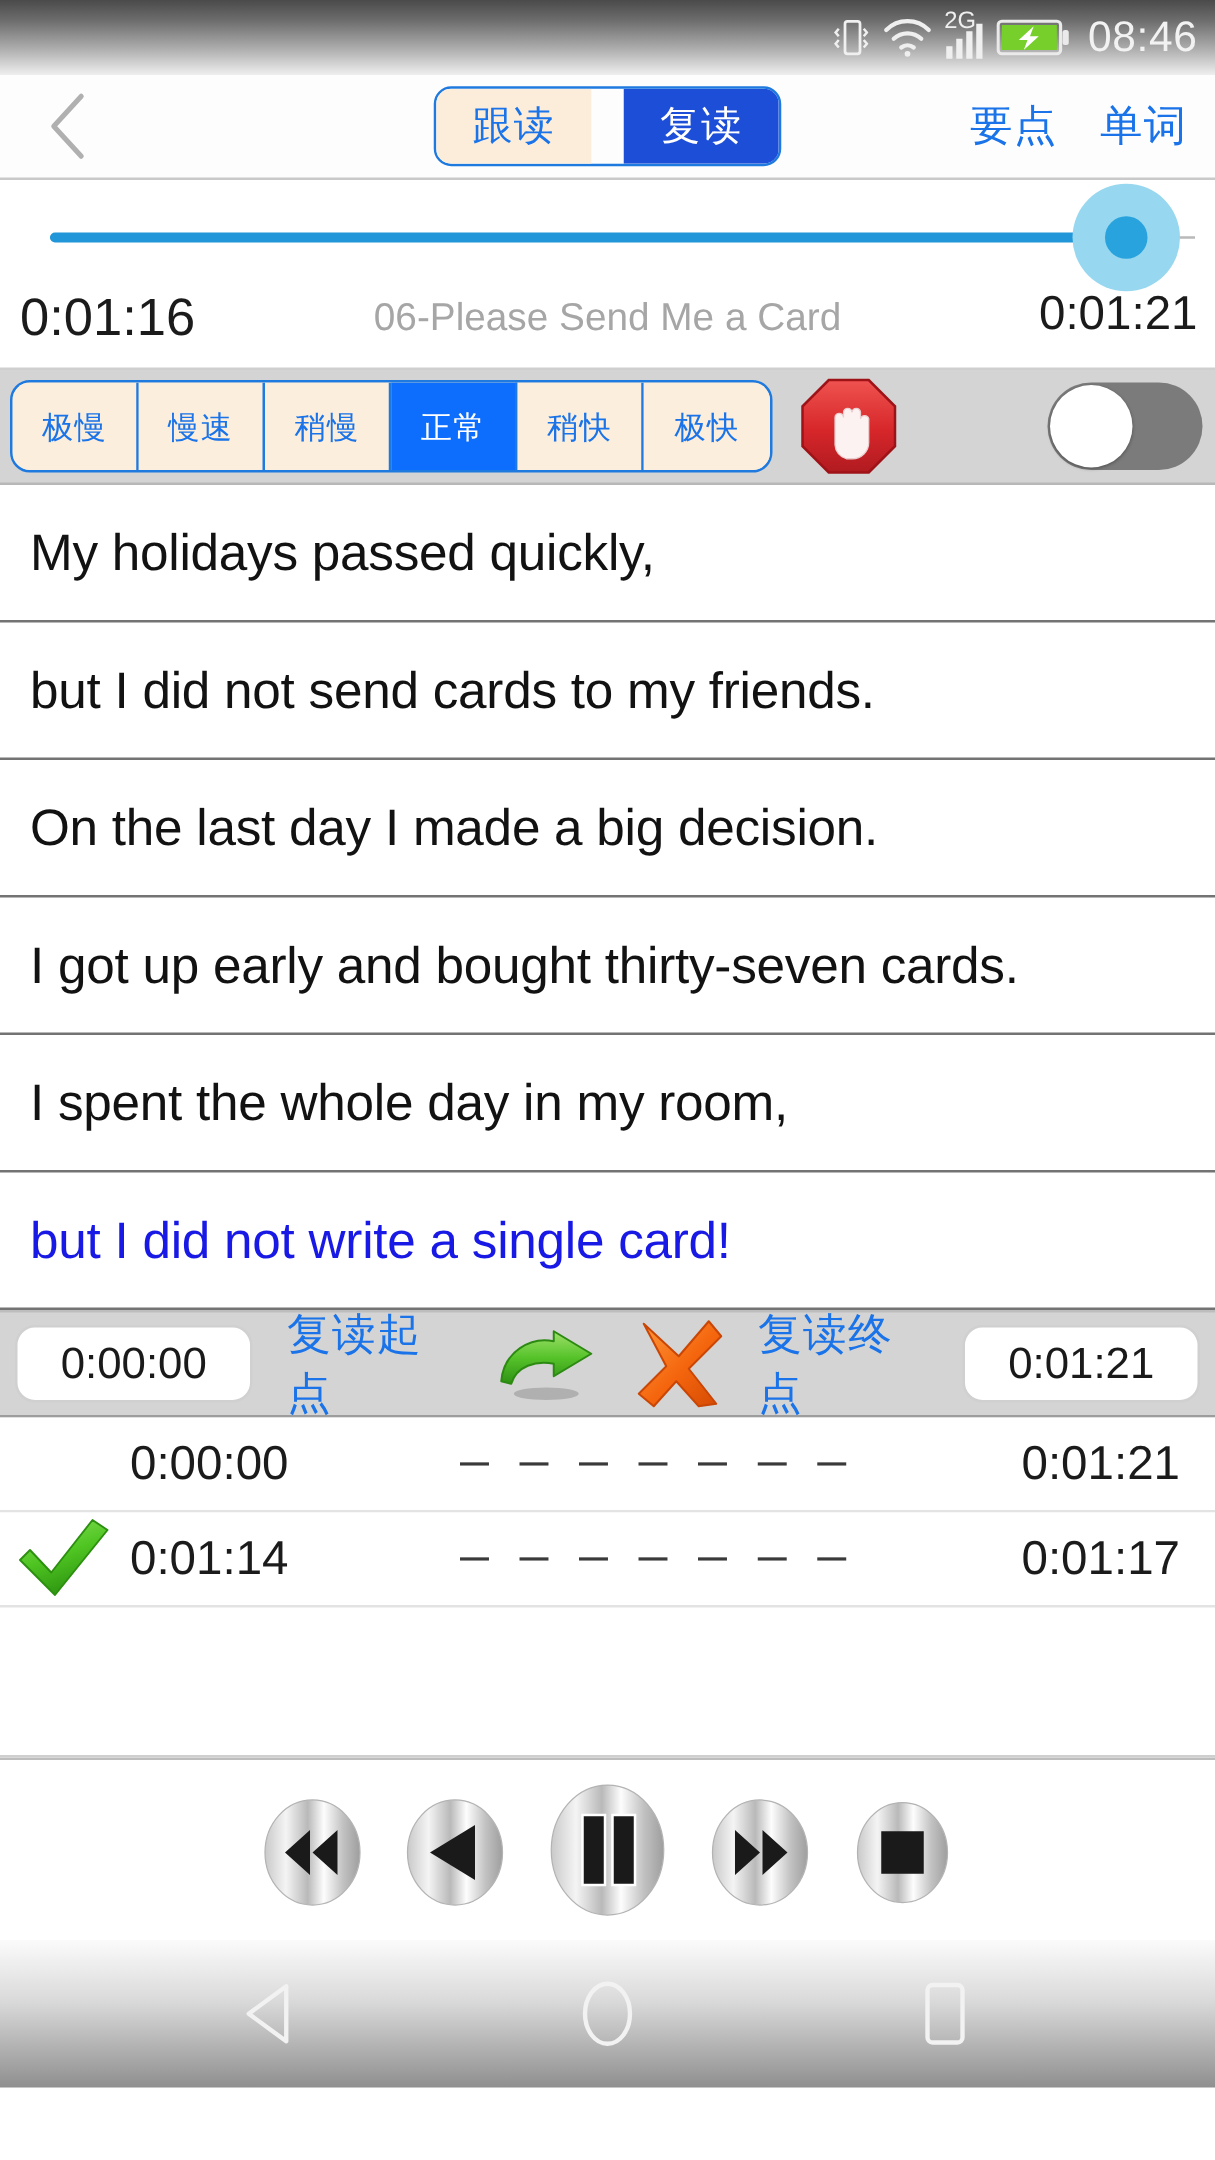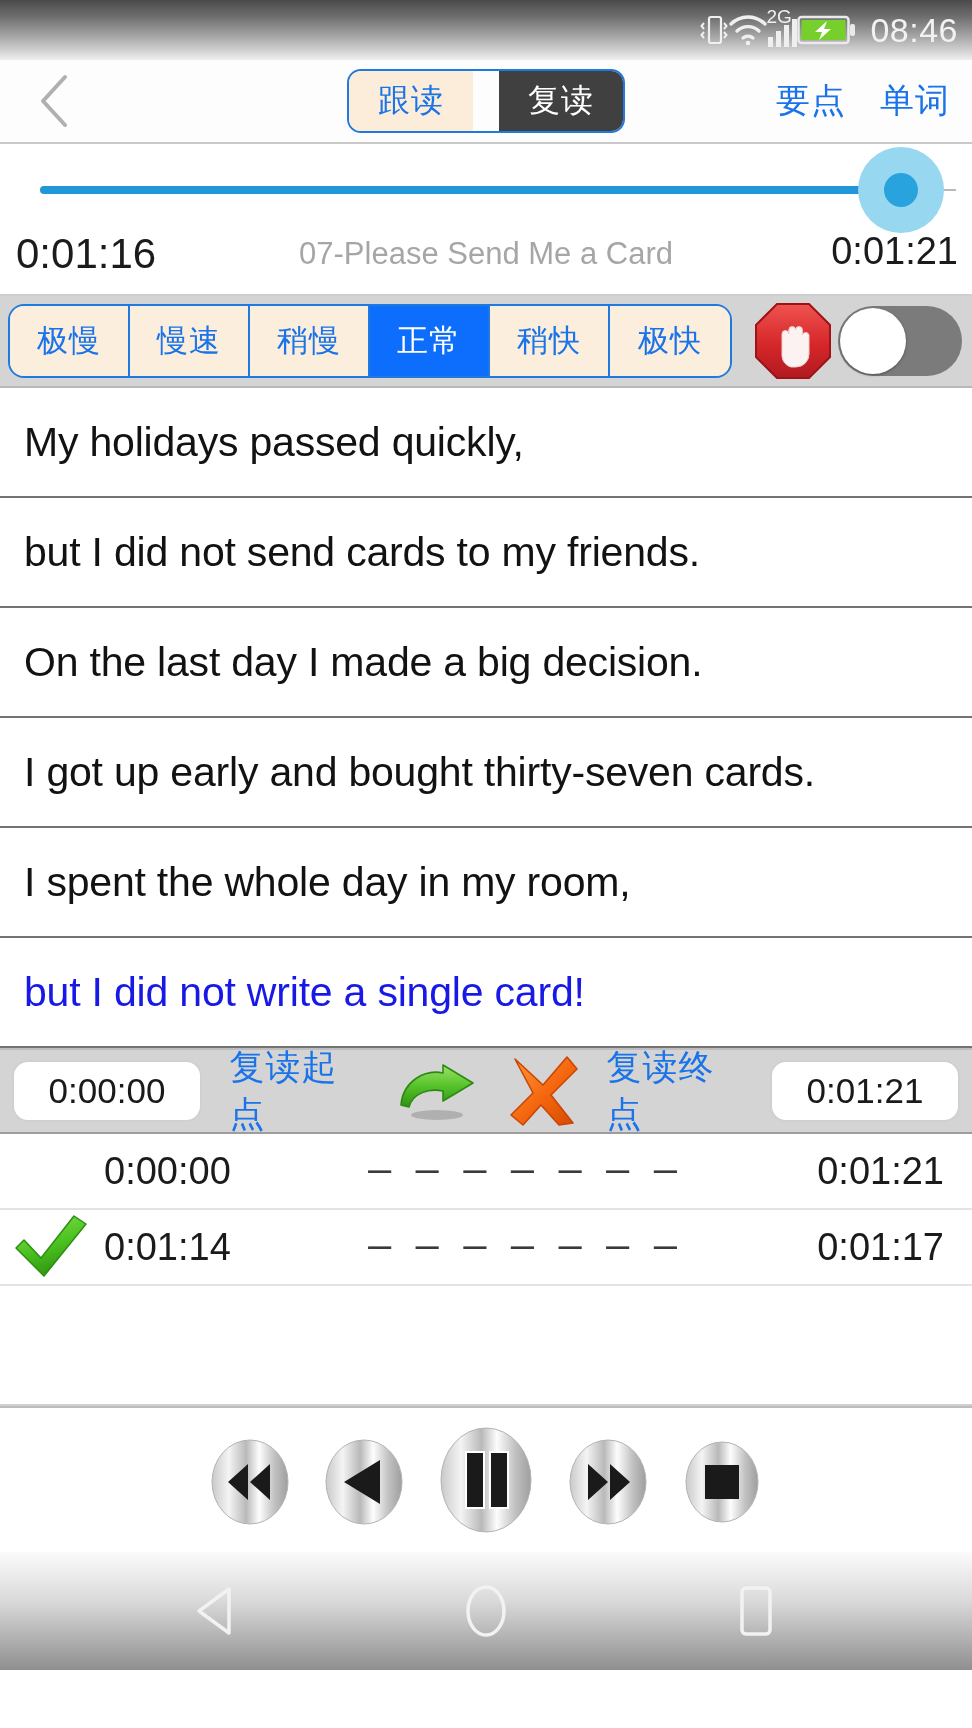--- a/index.html
+++ b/index.html
@@ -12,21 +12,21 @@
   #app { position: relative; width: 972px; height: 1728px; }
 
   
   .status-bar {
     height: 60px;
     background: linear-gradient(to bottom, #4a4a4a 0%, #6e6e6e 28%, #a8a8a8 62%, #d8d8d8 88%, #efefef 100%);
     display: flex; align-items: center; justify-content: flex-end;
     padding-right: 14px;
     position: relative;
   }
-  .status-icons { display: flex; align-items: center; }
+  .status-icons { display: flex; align-items: center; gap: 11px; }
   .si { display: block; }
   .status-time {
     color: #f2f2f2; font-size: 34px; letter-spacing: 0.5px;
     margin-left: 13px; font-weight: 400;
   }
 
   
   .header {
     height: 84px; background: #fdfdfd;
     display: flex; align-items: center;
@@ -37,21 +37,21 @@
   .seg-group {
     position: absolute; left: 50%; transform: translateX(-50%);
     display: flex; border: 2px solid #1f7ae0; border-radius: 14px; overflow: hidden;
     height: 64px;
   }
   .seg {
     min-width: 124px; display: flex; align-items: center; justify-content: center;
     font-size: 32px; letter-spacing: 1px;
   }
   .seg.inactive { background: #fbedd9; color: #1a73e8; }
-  .seg.active { background: #404040; color: #ffffff; margin-left: 26px; }
+  .seg.active { background: #1d4ed8; color: #ffffff; margin-left: 26px; }
   .header-links {
     margin-left: auto; margin-right: 22px;
     display: flex; gap: 34px;
   }
   .header-link { color: #1a73e8; font-size: 34px; letter-spacing: 1px; }
 
   
   .progress-area { height: 152px; position: relative; background: #fff;
     border-bottom: 2px solid #cfcfcf; }
   .track-wrap { position: absolute; left: 40px; right: 16px; top: 42px; height: 8px; }
@@ -77,22 +77,22 @@
   .speed-bar {
     height: 92px; background: #d4d4d4;
     display: flex; align-items: center; padding: 0 8px;
     border-bottom: 2px solid #b8b8b8;
   }
   .speed-group {
     display: flex; border: 2px solid #1f7ae0; border-radius: 16px; overflow: hidden;
     height: 74px;
   }
   .speed-item {
-    width: 120px; display: flex; align-items: center; justify-content: center;
-    font-size: 31px; background: #fbeedc; color: #1a73e8;
+    width: 101px; display: flex; align-items: center; justify-content: center;
+    font-size: 25px; background: #fbeedc; color: #1a73e8;
     border-right: 2px solid #1f7ae0; letter-spacing: 1px; text-align: right;
   }
   .speed-item:last-child { border-right: none; }
   .speed-item.active { background: #0d6efd; color: #ffffff; }
   .stop-hand { margin-left: 18px; width: 86px; height: 86px; position: relative; }
   .toggle {
     margin-left: auto; margin-right: 2px;
     width: 124px; height: 70px; border-radius: 35px;
     background: #7b7b7b; position: relative;
   }
@@ -215,21 +215,21 @@
   </div>
 
   <div class="progress-area">
     <div class="track-wrap">
       <div class="track-bg"></div>
       <div class="track-fill" id="trackFill" style="width: 861.04px;"></div>
       <div class="thumb-halo" id="thumbHalo" style="left: 818.04px;"></div>
       <div class="thumb-dot" id="thumbDot" style="left: 844.04px;"></div>
     </div>
     <div class="times">
-      <div class="track-title">07-Please Send Me a Card</div>
+      <div class="track-title">06-Please Send Me a Card</div>
       <div class="time-left">0:01:16</div>
       <div class="time-right">0:01:21</div>
     </div>
   </div>
 
   <div class="speed-bar">
     <div class="speed-group">
       <div class="speed-item">极慢</div>
       <div class="speed-item">慢速</div>
       <div class="speed-item">稍慢</div>

